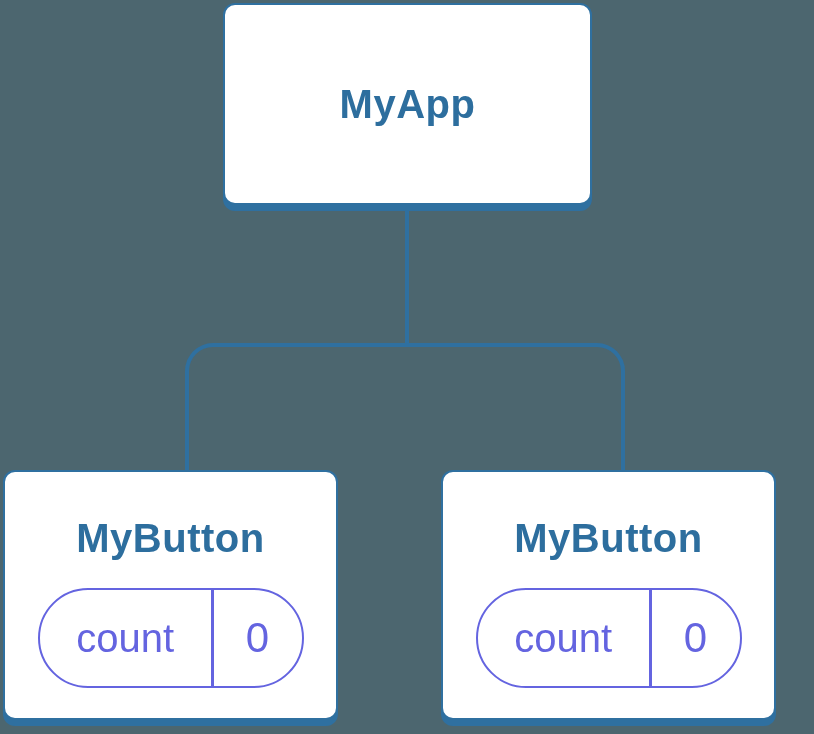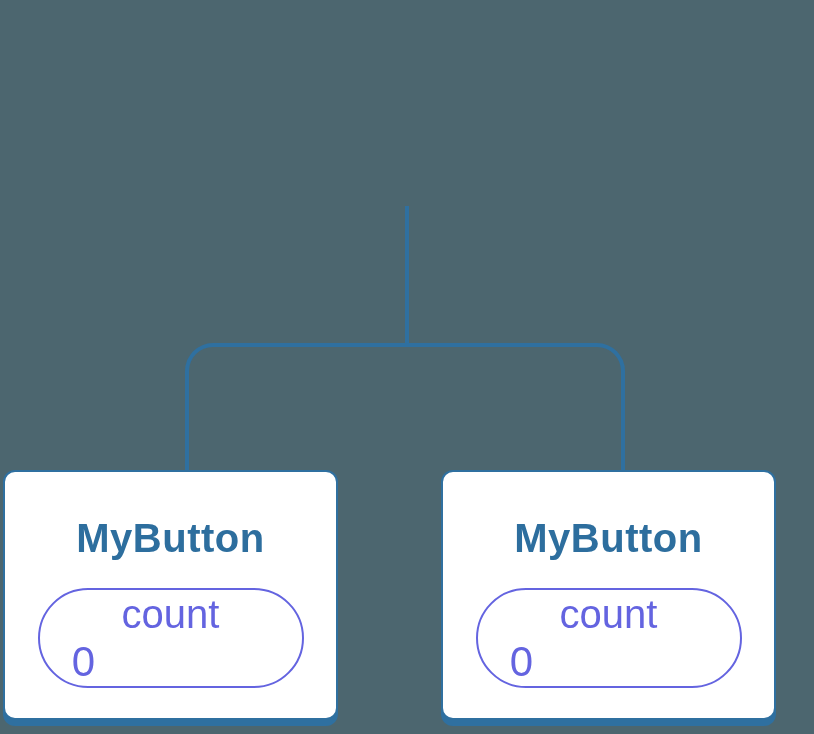--- a/index.html
+++ b/index.html
@@ -82,21 +82,20 @@
   .pill {
     margin-top: 26px;
     width: 266px;
     height: 100px;
     border: 2.5px solid var(--state-border);
     border-radius: 50px;
     display: flex;
     overflow: hidden;
     color: var(--state-text);
     background: var(--node-fill);
-    flex-direction: column;
   }
   .pill-key {
     flex: 1;
     display: flex;
     align-items: center;
     justify-content: center;
     font-size: 40px;
   }
   .pill-divider {
     width: 2.5px;
@@ -112,20 +111,23 @@
   }
 </style>
 </head>
 <body>
 
 <div class="canvas">
 
   <div class="stem"></div>
   <div class="bracket"></div>
 
+  <div class="node root">
+    <div class="title">MyApp</div>
+  </div>
 
   <div class="node leaf pos-left">
     <div class="title">MyButton</div>
     <div class="pill">
       <div class="pill-key">count</div>
       <div class="pill-divider"></div>
       <div class="pill-value">0</div>
     </div>
   </div>
 

